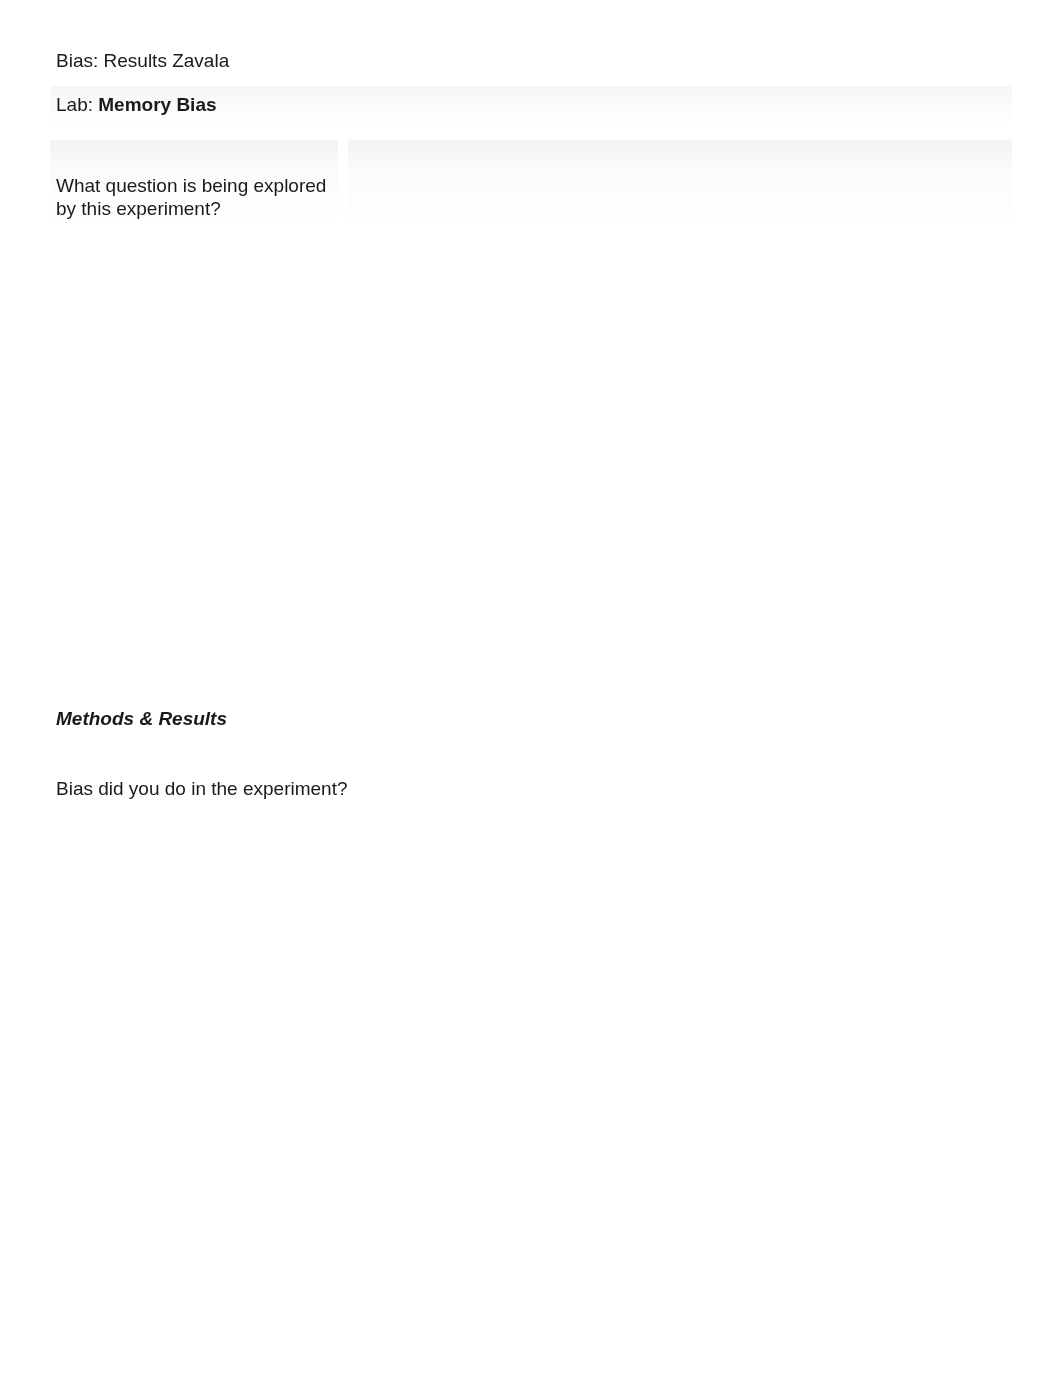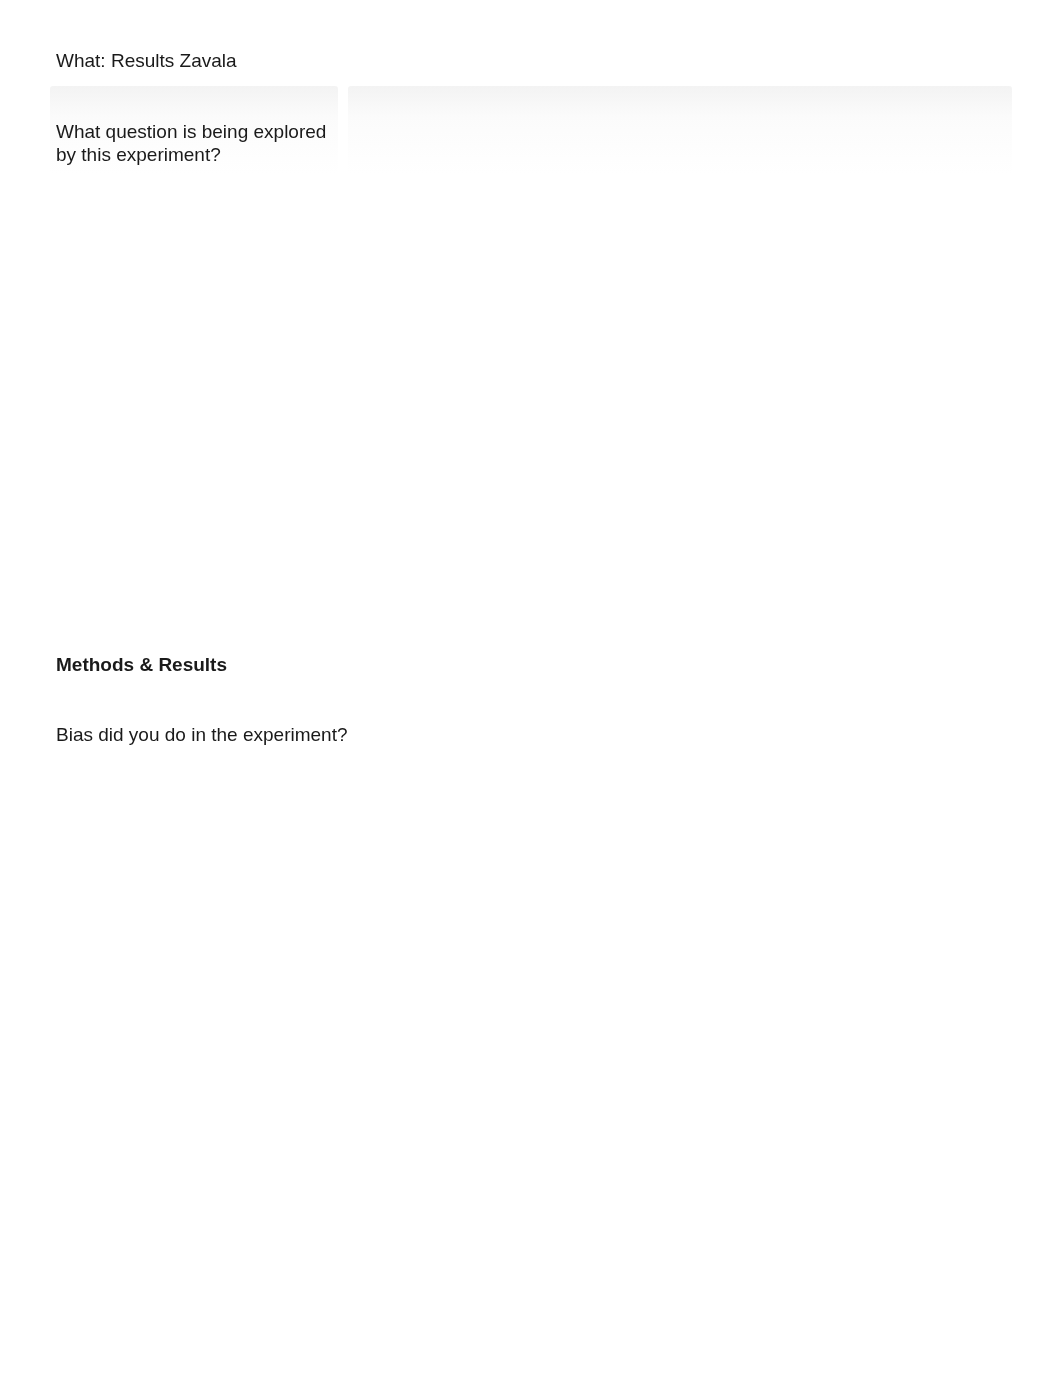--- a/index.html
+++ b/index.html
@@ -59,35 +59,39 @@
       background: linear-gradient(to bottom, #f3f3f3 0%, #fbfbfb 35%, #ffffff 100%);
       border-radius: 3px;
       min-height: 80px;
     }
     .blur-gap { height: 480px; }
     .methods-heading {
       font-size: 19px;
       font-weight: 700;
       padding-left: 6px;
       margin-bottom: 48px;
+      font-style: italic;
     }
     .question-plain {
       font-size: 19px;
       padding-left: 6px;
     }
   </style>
 </head>
 <body>
 
 <div class="page">
 
   <div class="name-line">
-    <span>What: </span><span>Results Zavala</span>
+    <span>Bias: </span><span>Results Zavala</span>
   </div>
 
+  <div class="lab-row">
+    <span>Lab:  </span><span class="lab-value">Memory Bias</span>
+  </div>
 
 
   <div class="two-col">
     <div class="question-cell">What question is being explored by this experiment?</div>
     <div class="answer-cell"></div>
   </div>
 
   <div class="blur-gap"></div>
 
   <div class="methods-heading">Methods &amp; Results</div>

